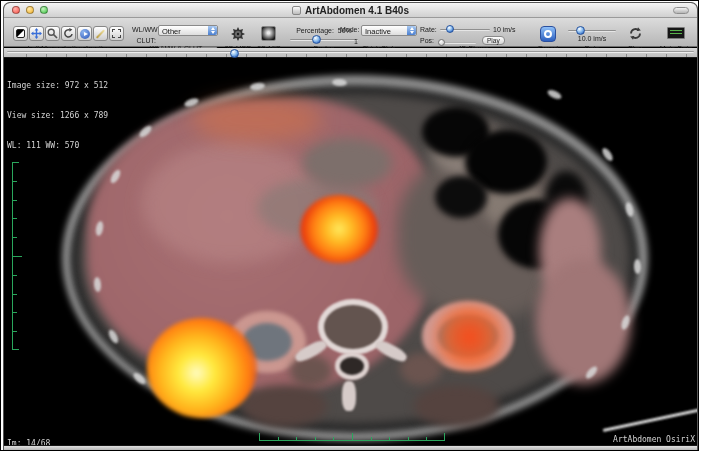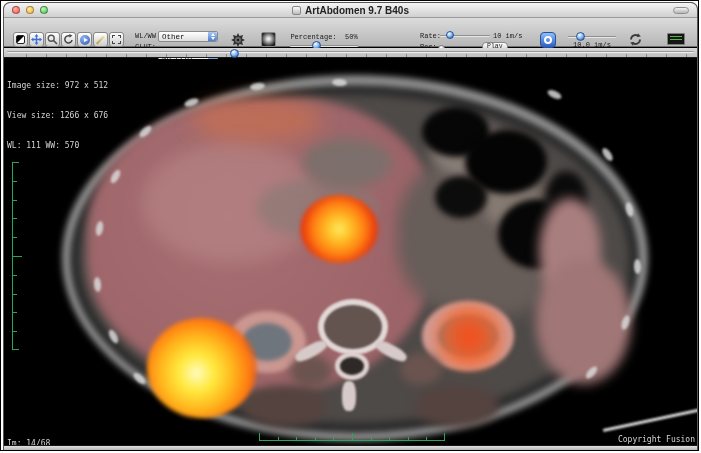--- a/index.html
+++ b/index.html
@@ -19,21 +19,21 @@
   .tl.grn{left:36px;background:radial-gradient(circle at 35% 30%,#c8f5c0,#39c23f);}
   .wtitle{position:absolute;left:0;right:0;top:2px;text-align:center;font-size:10px;color:#222;font-weight:bold;}
   .proxy{display:inline-block;width:9px;height:9px;margin-right:4px;vertical-align:-1px;
          background:linear-gradient(#fafafa,#bcbcbc);border:1px solid #888;border-radius:2px;}
   .capsule{position:absolute;right:8px;top:4px;width:16px;height:7px;border-radius:4px;
            background:linear-gradient(#f2f2f2,#b5b5b5);border:1px solid #8e8e8e;}
 
   
   .toolbar{position:absolute;left:0;top:15px;width:100%;height:29px;
            background:linear-gradient(#dcdcdc,#b6b6b6);border-bottom:1px solid #6f6f6f;}
-  .grp{position:absolute;top:12px;height:29px;font-family:Liberation Mono, monospace;}
+  .grp{position:absolute;top:6px;height:29px;}
   .grp .lbl{position:absolute;left:0;right:0;bottom:1px;text-align:center;font-size:7px;color:#1a1a1a;white-space:nowrap;}
   .btnrow{position:absolute;left:0;top:2px;display:flex;gap:1px;}
   .tbtn{width:15px;height:15px;border:1px solid #878787;border-radius:3px;
         background:linear-gradient(#ffffff,#cdcdcd);display:flex;align-items:center;justify-content:center;}
   .ic-contrast{width:9px;height:9px;border-radius:2px;border:1px solid #222;
                background:linear-gradient(135deg,#000 49%,#fff 51%);}
   .ic-browse{width:10px;height:10px;border-radius:50%;background:radial-gradient(circle at 35% 30%,#8fb6ef,#2a55b8);
              display:flex;align-items:center;justify-content:center;}
   .ic-browse i{display:block;width:0;height:0;border-left:4px solid #fff;border-top:2.5px solid transparent;
                border-bottom:2.5px solid transparent;margin-left:2px;}
@@ -81,21 +81,21 @@
 <body>
 
 <div class="stage">
  <div class="window">
 
   <div class="titlebar">
     <span class="tl red"></span>
     <span class="tl yel"></span>
     <span class="tl grn"></span>
     <div class="wtitle">
-      <span class="proxy"></span><span>ArtAbdomen 9.7 B40s</span>
+      <span class="proxy"></span><span>ArtAbdomen 4.1 B40s</span>
     </div>
     <span class="capsule"></span>
   </div>
 
   <div class="toolbar">
 
     <div class="grp" style="left:6px;width:118px;">
       <div class="btnrow" style="left:3px;">
         <div class="tbtn">
               <span class="ic-contrast"></span>
@@ -167,20 +167,35 @@
     </div>
 
     <div class="grp" style="left:284px;width:72px;">
       <div class="abs mini" style="left:0;top:3px;width:100%;text-align:center;"><span>Percentage:</span>&nbsp;&nbsp;<span>50%</span></div>
       <div class="track abs" style="left:2px;top:15px;width:68px;">
         <span class="thumb" style="left:22px;top:-4px;"></span>
       </div>
       <div class="lbl">Fusion</div>
     </div>
 
+    <div class="grp" style="left:336px;width:78px;">
+      <div class="abs mini" style="left:0;top:2px;">Mode:</div>
+      <div class="pop abs" style="left:21px;top:1px;width:56px;">
+        <span>Inactive</span>
+        <span class="cap">
+              <i class="up"></i>
+              <i class="dn"></i>
+            </span>
+      </div>
+      <div class="abs mini" style="left:14px;top:14px;">1</div>
+      <div class="track abs" style="left:22px;top:17px;width:20px;background:#a5a5a5;">
+        <span class="thumb" style="left:-2px;top:-3px;width:7px;height:7px;background:radial-gradient(circle at 35% 28%,#fff,#d8d8d8 60%,#9a9a9a);border-color:#777;"></span>
+      </div>
+      <div class="lbl">Thick Slab</div>
+    </div>
 
     <div class="grp" style="left:416px;width:106px;">
       <div class="abs mini" style="left:0;top:2px;">Rate:</div>
       <div class="track abs" style="left:20px;top:5px;width:50px;">
         <span class="thumb" style="left:6px;top:-4px;width:8px;height:8px;"></span>
       </div>
       <div class="abs mini" style="left:73px;top:2px;">10 im/s</div>
       <div class="abs mini" style="left:0;top:13px;">Pos:</div>
       <div class="track abs" style="left:20px;top:16px;width:36px;background:#b0b0b0;">
         <span class="thumb" style="left:-2px;top:-3px;width:7px;height:7px;background:radial-gradient(circle at 35% 28%,#fff,#d8d8d8 60%,#9a9a9a);border-color:#777;"></span>
@@ -282,29 +297,29 @@
       <div class="rib" style="left:596px;top:92px;transform:rotate(55deg);"></div>
       <div class="rib" style="left:618px;top:147px;transform:rotate(76deg);"></div>
       <div class="rib" style="left:626px;top:204px;transform:rotate(88deg);"></div>
       <div class="rib" style="left:614px;top:260px;transform:rotate(-72deg);"></div>
       <div class="rib" style="left:580px;top:310px;transform:rotate(-48deg);"></div>
     </div>
     <div class="abs" style="left:598px;top:358px;width:115px;height:3px;background:#dcdcdc;transform:rotate(-12deg);filter:blur(1px);"></div>
 
     <div class="ovl" style="left:3px;top:2px;">
       <div>Image size: 972 x 512</div>
-      <div>View size: 1266 x 676</div>
+      <div>View size: 1266 x 789</div>
       <div>WL: 111 WW: 570</div>
     </div>
     <div class="ovl" style="left:3px;top:360px;">
       <div>Im: 14/68</div>
       
       
     </div>
-    <div class="ovl" style="right:4px;top:376px;">Copyright Fusion</div>
+    <div class="ovl" style="right:4px;top:376px;">ArtAbdomen OsiriX</div>
 
     <div class="ruler" style="left:8px;top:103px;width:10px;height:188px;">
       <div style="left:0;top:0;width:1px;height:188px;"></div>
       <div style="left:0;top:0;width:7px;height:1px;"></div>
       <div style="left:0;top:187px;width:7px;height:1px;"></div>
       <div style="left:1px;top:19px;width:4px;height:1px;"></div>
       <div style="left:1px;top:38px;width:4px;height:1px;"></div>
       <div style="left:1px;top:56px;width:4px;height:1px;"></div>
       <div style="left:1px;top:75px;width:4px;height:1px;"></div>
       <div style="left:1px;top:94px;width:9px;height:1px;"></div>

